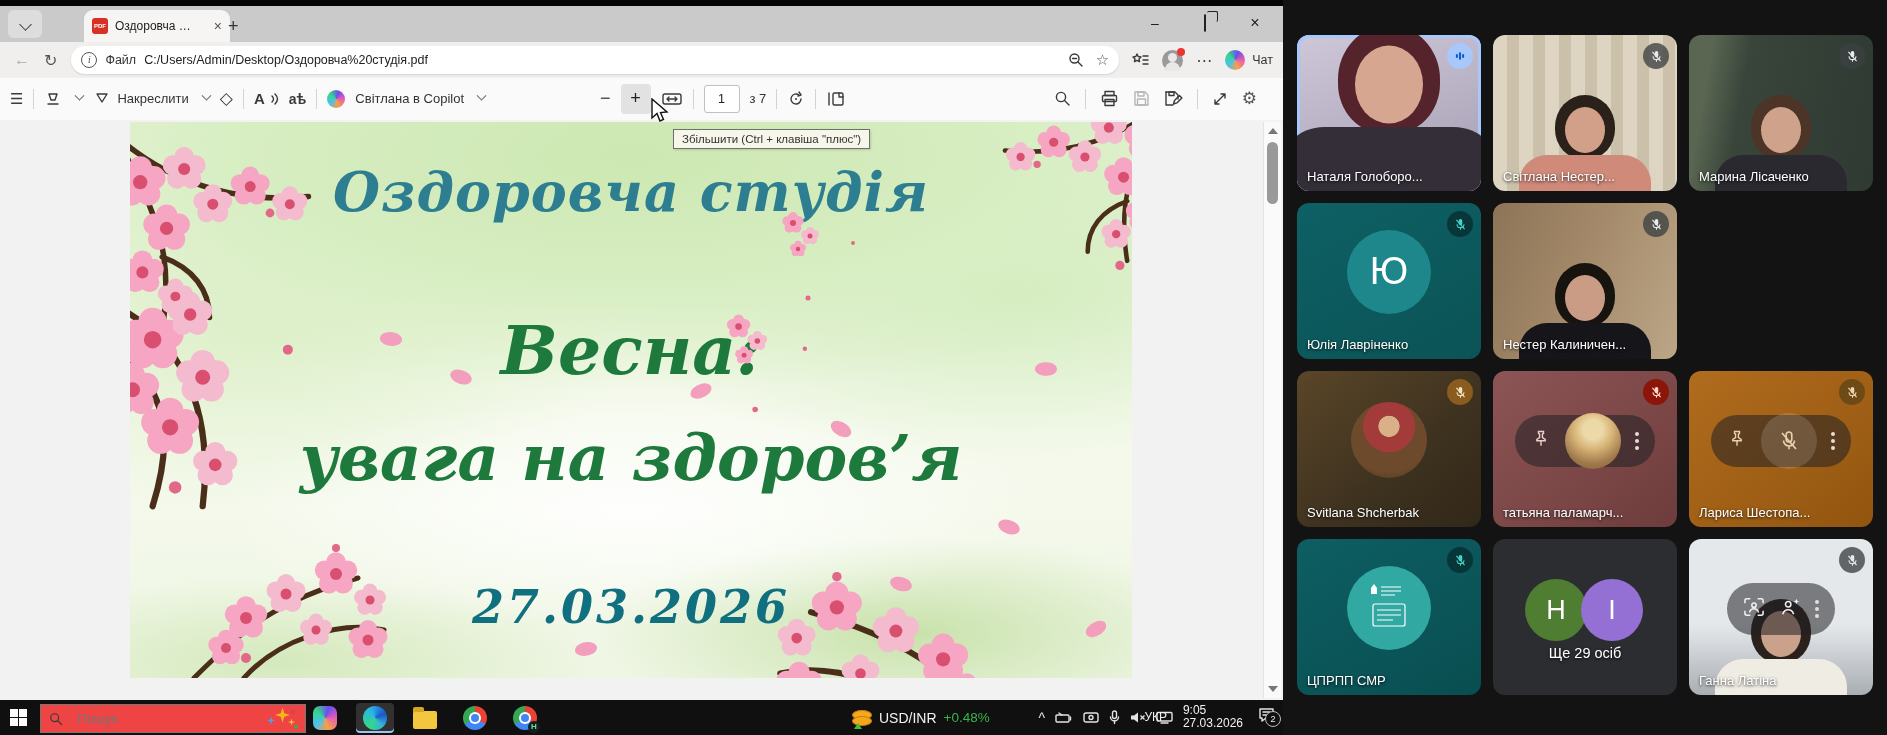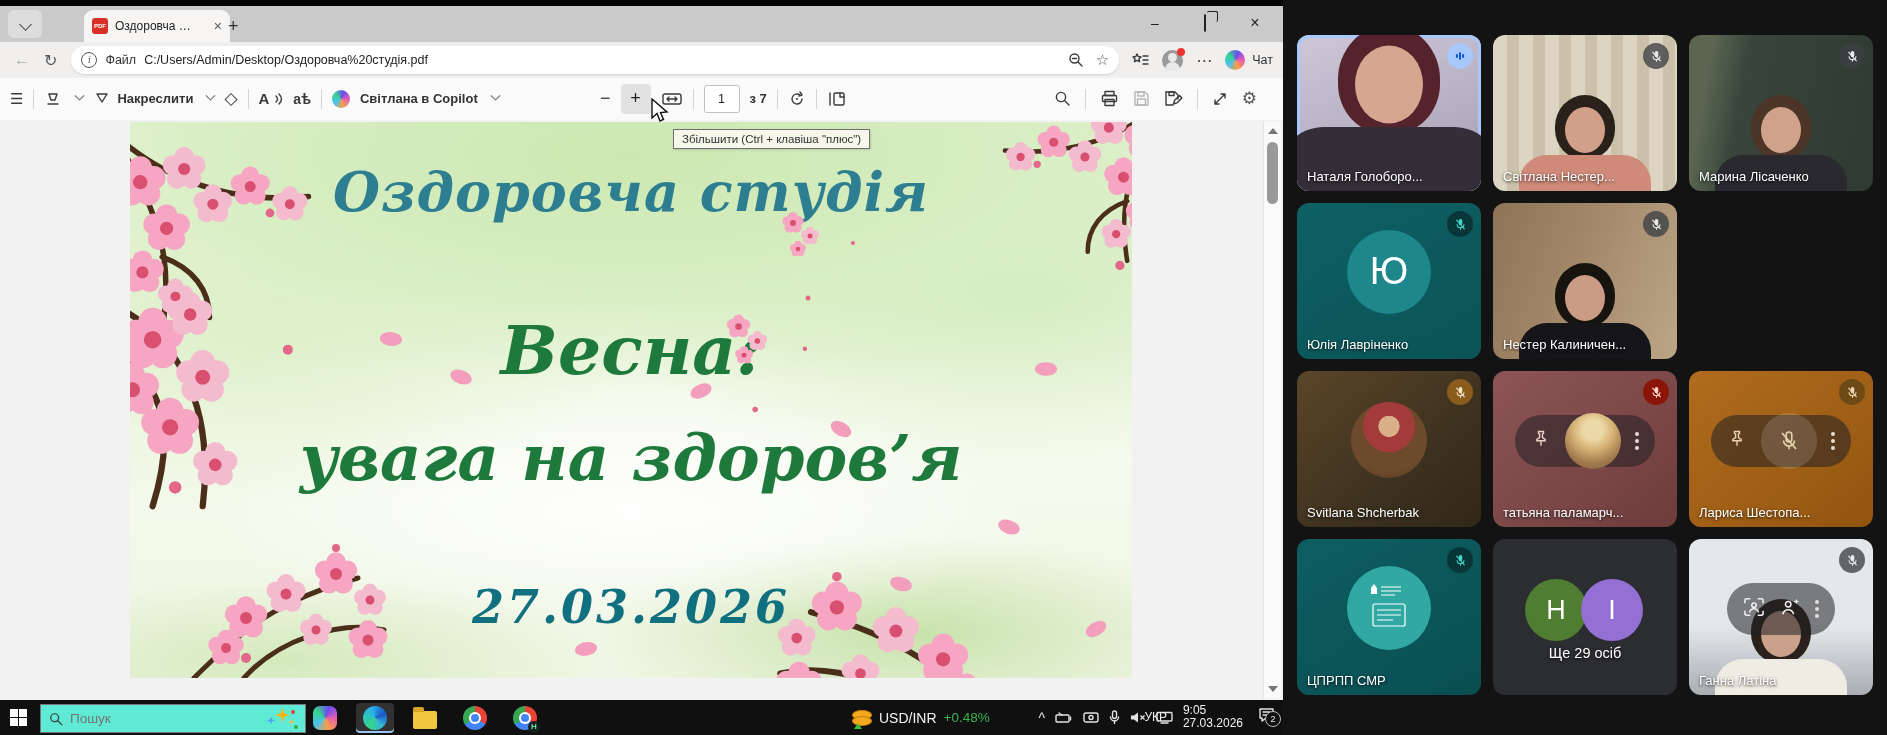--- a/index.html
+++ b/index.html
@@ -42,21 +42,21 @@
   .reddot{position:absolute;right:-2px;top:-2px;width:8px;height:8px;border-radius:50%;background:#e33;z-index:2;}
   .copilot-ico{width:20px;height:20px;border-radius:50%;background:conic-gradient(from 20deg,#6a4df0,#e85fb0,#f6a043,#47c2f0,#35d68b,#6a4df0);}
   .chatlbl{font-size:12.5px;color:#333;margin-left:-6px;margin-right:10px;}
   
   .pdfbar{position:absolute;left:0;top:78px;width:100%;height:42px;background:#fafafa;border-bottom:1px solid #dcdcdc;}
   .pbleft{position:absolute;left:10px;top:0;height:41px;display:flex;align-items:center;gap:10px;}
   .pbcenter{position:absolute;left:600px;top:0;height:41px;display:flex;align-items:center;gap:10px;}
   .pbright{position:absolute;right:26px;top:0;height:41px;display:flex;align-items:center;gap:14px;}
   .pbtn{font-size:15px;color:#3a3a3a;display:flex;align-items:center;gap:6px;}
   .pdiv{width:1px;height:20px;background:#d4d4d4;}
-  .pblabel{font-size:13px;color:#333;font-weight:bold;}
+  .pblabel{font-size:13px;color:#333;}
   .pageinput{width:30px;height:24px;border:1px solid #c0c0c0;border-radius:3px;background:#fff;text-align:center;font-size:12.5px;color:#222;}
   .plusbtn{width:30px;height:30px;border-radius:4px;background:#e2e2e2;display:flex;align-items:center;justify-content:center;}
   svg.lin{stroke:#3a3a3a;fill:none;stroke-width:1.4;stroke-linecap:round;stroke-linejoin:round;}
   svg.lin.gray{stroke:#b5b5b5;}
   
   .content{position:absolute;left:0;top:120px;width:100%;height:580px;background:#f2f2f2;}
   .slide{position:absolute;left:130px;top:2px;width:1002px;height:556px;overflow:hidden;background:
     radial-gradient(60% 30% at 50% 70%, rgba(255,255,255,.95), rgba(255,255,255,0) 70%),
     radial-gradient(90% 55% at 50% 6%, #cde8b2 0%, #d8eec3 45%, rgba(216,238,195,0) 78%),
     radial-gradient(55% 45% at 12% 38%, #def0ca, rgba(222,240,202,0) 70%),
@@ -97,22 +97,22 @@
     background:rgba(32,33,36,.55);display:flex;align-items:center;gap:14px;padding:0 16px;z-index:4;}
   .pillav{width:56px;height:56px;border-radius:50%;flex:none;}
   .dots3{display:flex;flex-direction:column;gap:3px;}
   .dots3 i{width:4px;height:4px;border-radius:50%;background:#e7dcd6;}
   .ovcircle{width:62px;height:62px;border-radius:50%;display:flex;align-items:center;justify-content:center;
     color:#fff;font-size:27px;position:absolute;top:40px;}
   
   .taskbar{position:absolute;left:0;top:700px;width:1283px;height:35px;background:#101010;}
   .startbtn{position:absolute;left:10px;top:9px;width:17px;height:17px;display:grid;grid-template-columns:8px 8px;grid-template-rows:8px 8px;gap:1px;}
   .startbtn i{background:#fdfdfd;}
-  .searchbox{position:absolute;left:40px;top:4px;width:248px;height:27px;background:#5eead4;border:1px solid #777;
-    display:flex;align-items:center;padding:0 8px;gap:5px;justify-content:flex-end;}
+  .searchbox{position:absolute;left:40px;top:4px;width:248px;height:27px;background:#ef4444;border:1px solid #777;
+    display:flex;align-items:center;padding:0 8px;gap:12px;justify-content:flex-end;}
   .searchbox input{border:none;outline:none;font-size:13.5px;color:#333;width:140px;font-family:inherit;background:transparent;}
   .spark{position:relative;width:30px;height:22px;margin-left:auto;}
   .spark i{position:absolute;clip-path:polygon(50% 0,62% 38%,100% 50%,62% 62%,50% 100%,38% 62%,0 50%,38% 38%);}
   .taskicons{position:absolute;left:306px;top:2px;display:flex;gap:12px;align-items:center;height:31px;}
   .ticon{width:38px;height:30px;display:flex;align-items:center;justify-content:center;border-radius:4px;}
   .ticon.active{background:rgba(255,255,255,.14);box-shadow:inset 0 -2px 0 #9cc5f5;}
   .edge-c{width:24px;height:24px;border-radius:50%;background:conic-gradient(from 210deg,#35d687,#2bb3e8 35%,#1a57c8 60%,#35b6d6 80%,#35d687);}
   .chrome-c{width:24px;height:24px;border-radius:50%;background:conic-gradient(#ea4335 0 33%,#4285f4 0 66%,#34a853 0 100%);position:relative;}
   .chrome-c:before{content:"";position:absolute;left:6px;top:6px;width:12px;height:12px;border-radius:50%;background:#fff;}
   .chrome-c:after{content:"";position:absolute;left:8px;top:8px;width:8px;height:8px;border-radius:50%;background:#4285f4;}

